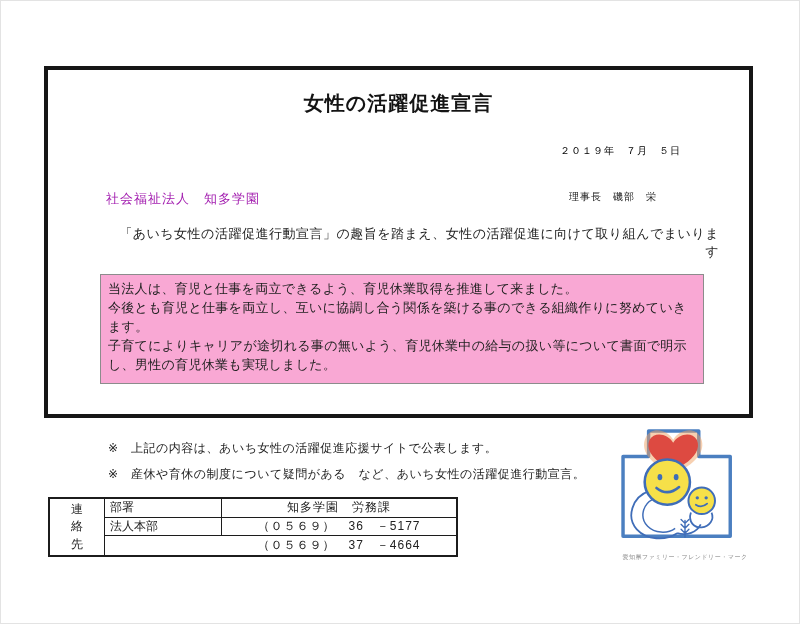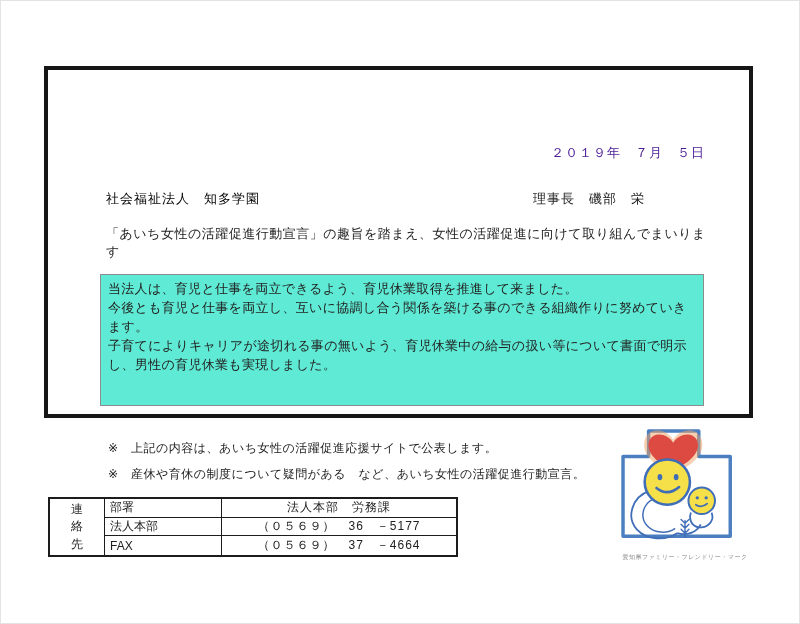--- a/index.html
+++ b/index.html
@@ -15,34 +15,34 @@
   
   .decl-box{
     position:absolute;left:44px;top:66px;width:709px;height:352px;
     border:4px solid #161616;box-sizing:border-box;background:#fff;
   }
   .decl-title{
     position:absolute;top:20px;left:0;width:100%;text-align:center;
     font-size:20px;font-weight:bold;letter-spacing:1px;color:#141414;
   }
   .decl-date{
-    position:absolute;top:74px;right:44px;font-size:13px;letter-spacing:1px;color:#4c1d95;
+    position:absolute;top:74px;right:68px;font-size:10px;letter-spacing:1px;color:#000000;
   }
   .decl-org{
-    position:absolute;top:120px;left:58px;font-size:13px;letter-spacing:1px;color:#000000;
+    position:absolute;top:120px;left:58px;font-size:13px;letter-spacing:1px;color:#a21caf;
   }
   .decl-rep{
-    position:absolute;top:120px;right:104px;font-size:13px;letter-spacing:1px;color:#222;
+    position:absolute;top:120px;right:92px;font-size:10px;letter-spacing:1px;color:#222;
   }
   .decl-pledge{
-    position:absolute;top:155px;left:58px;right:30px;font-size:13px;letter-spacing:.5px;color:#222;
+    position:absolute;top:155px;left:58px;right:30px;font-size:13px;letter-spacing:.5px;color:#222;text-align:right;
   }
   .commitment{
-    position:absolute;left:52px;top:204px;width:604px;height:132px;box-sizing:border-box;
-    background:#5eead4;border:1px solid #8c8c8c;
+    position:absolute;left:52px;top:204px;width:604px;height:110px;box-sizing:border-box;
+    background:#f9a8d4;border:1px solid #8c8c8c;
     padding:4px 7px;font-size:13px;line-height:19px;color:#222;letter-spacing:.3px;
   }
   .commitment p{margin:0;}
   
   .notes{position:absolute;left:108px;top:440px;font-size:12px;color:#222;letter-spacing:.5px;}
   .notes .note{margin:0 8px 9px 0;}
   
   .contact-table{
     position:absolute;left:48px;top:497px;width:410px;height:60px;box-sizing:border-box;
     border:2px solid #1c1c1c;display:grid;
@@ -67,20 +67,21 @@
     display:block;margin-top:3px;font-size:6px;color:#8a8a8a;letter-spacing:.5px;
     white-space:nowrap;
   }
 </style>
 </head>
 <body>
 
 <div class="page">
 
   <div class="decl-box">
+    <div class="decl-title">女性の活躍促進宣言</div>
     <div class="decl-date">２０１９年　７月　５日</div>
     <div class="decl-org">社会福祉法人　知多学園</div>
     <div class="decl-rep">理事長　磯部　栄</div>
     <div class="decl-pledge">「あいち女性の活躍促進行動宣言」の趣旨を踏まえ、女性の活躍促進に向けて取り組んでまいります</div>
 
     <div class="commitment">
       <p>当法人は、育児と仕事を両立できるよう、育児休業取得を推進して来ました。</p>
       <p>今後とも育児と仕事を両立し、互いに協調し合う関係を築ける事のできる組織作りに努めていきます。</p>
       <p>子育てによりキャリアが途切れる事の無いよう、育児休業中の給与の扱い等について書面で明示し、男性の育児休業も実現しました。</p>
     </div>
@@ -92,26 +93,25 @@
   </div>
 
   <div class="contact-table">
     <div class="contact-group">
       <span>連</span>
       <span>絡</span>
       <span>先</span>
     </div>
 
     <div class="ct-cell ct-label" style="grid-row:1">部署</div>
-    <div class="ct-cell ct-value" style="grid-row:1">法人本部　労務課</div>
+    <div class="ct-cell ct-value" style="grid-row:1">知多学園　労務課</div>
 
     <div class="ct-cell ct-label" style="grid-row:2">法人本部</div>
     <div class="ct-cell ct-value" style="grid-row:2">（０５６９）　36　－5177</div>
 
-    <div class="ct-cell ct-label last" style="grid-row:3">FAX</div>
     <div class="ct-cell ct-value last" style="grid-row:3">（０５６９）　37　－4664</div>
   </div>
 
   <div class="logo-wrap">
     <svg width="140" height="120" viewBox="0 0 140 122" aria-hidden="true">
 
       <path d="M7 112 L7 31 L33 31 L33 5 L84 5 L84 31 L116 31 L116 112 Z" fill="#ffffff" stroke="#4b7fc0" stroke-width="3.5" stroke-linejoin="round"></path>
 
       <path d="M58 14 C52 3 35 0 30 12 C25 23 32 34 45 42 L58 51 L71 42 C84 34 91 23 86 12 C81 0 64 3 58 14 Z" fill="#efa163" opacity="0.5"></path>
       <path d="M58 17 C53 8 39 5 34 14 C30 23 36 32 47 39 L58 47 L69 39 C80 32 86 23 82 14 C77 5 63 8 58 17 Z" fill="#dd4a41"></path>

